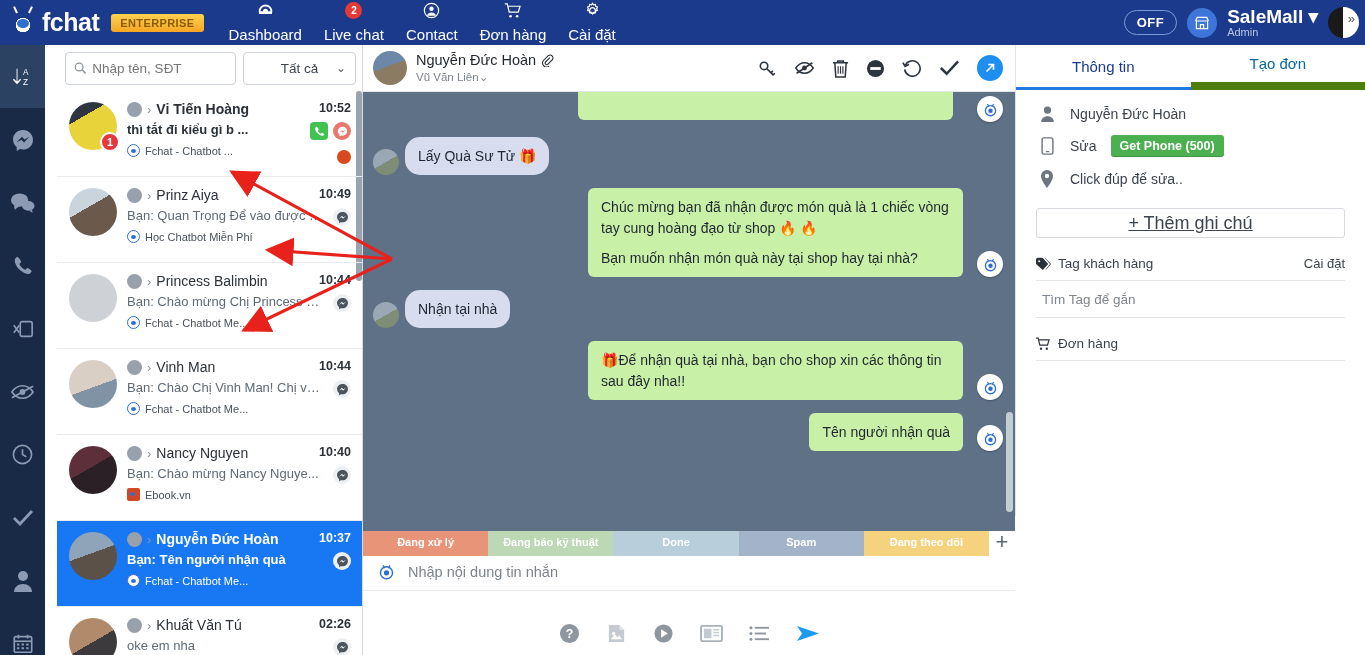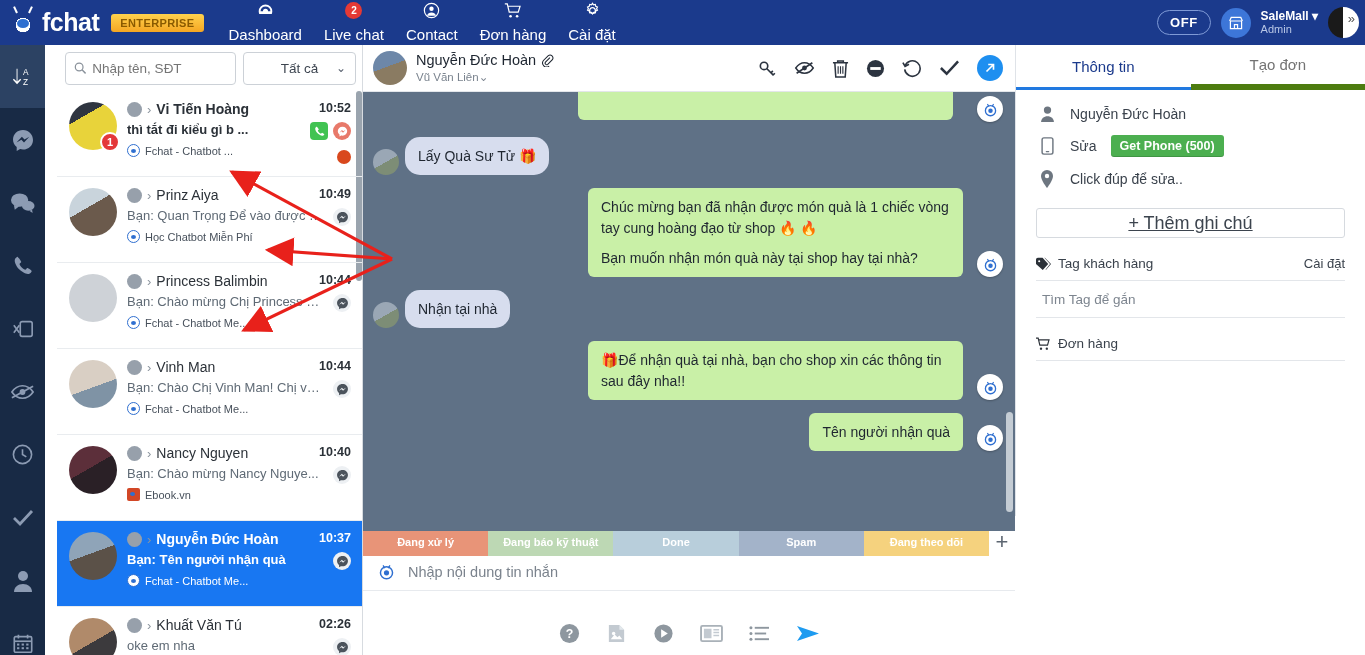--- a/index.html
+++ b/index.html
@@ -26,21 +26,21 @@
   .nav-item{ display:flex; align-items:center; gap:7px; font-size:15px; color:#fff;
              cursor:pointer; position:relative;flex-direction:column; }
   .nav-badge{ background:#e53935; color:#fff; font-size:10px; font-weight:700;
               width:17px; height:17px; border-radius:50%; display:flex;
               align-items:center; justify-content:center; }
   .nav-right{ margin-left:auto; display:flex; align-items:center; gap:10px; margin-right:6px;}
   .off-pill{ border:1px solid #7f9ad6; border-radius:16px; padding:4px 12px; font-size:13px;
              font-weight:700; letter-spacing:.5px; }
   .shop-ico{ width:30px; height:30px; border-radius:50%; background:#3d76d8;
              display:flex; align-items:center; justify-content:center; }
-  .shop-name{ font-size:12px; font-weight:700; line-height:1.05;text-align:right; }
+  .shop-name{ font-size:19px; font-weight:700; line-height:1.05;text-align:right; }
   .shop-role{ font-size:11px; color:#b7c6e6; }
   .avatar-tr{ width:31px; height:31px; border-radius:50%;
               background:linear-gradient(90deg,#1a1a1a 50%, #ffffff 50%); position:relative;}
   .avatar-tr:after{content:"»"; position:absolute; right:4px; top:4px; font-size:13px; color:#555;}
 
   
   .rail{ position:absolute; top:45px; left:0; width:45px; height:610px; background:#182a45; }
   .rail-item{ height:63px; display:flex; align-items:center; justify-content:center;
               color:#8c9bb3; cursor:pointer; }
   .rail-item.active{ background:#2c4263; color:#fff; }
@@ -132,21 +132,21 @@
   .comp-ph{ font-size:14.5px; color:#7b838d; }
   .comp-tools{ height:84px; display:flex; align-items:center; justify-content:center;
                gap:26px; color:#9aa2ab; }
   .comp-tools .ct{ cursor:pointer; display:flex; }
 
   
   .right{ position:absolute; top:45px; left:1015px; width:350px; height:471px;
           background:#fff; border-left:1px solid #dfe3e8; }
   .rtabs{ height:45px; display:flex; }
   .rtab{ flex:1; display:flex; align-items:center; justify-content:center; font-size:15px;
-         color:#737373; cursor:pointer; border-bottom:6px solid #4d7c0f;}
+         color:#0369a1; cursor:pointer; border-bottom:8px solid #4d7c0f;}
   .rtab.active{ color:#1b3a8c; border-bottom:3px solid #2179e0;}
   .rrow{ display:flex; align-items:center; gap:14px; padding:6px 18px 6px 22px; font-size:14px;
          color:#3a424c; min-height:31px;}
   .rrow .ic{ width:18px; display:flex; justify-content:center; color:#6d7680;}
   .getphone{ background:#4caf50; color:#fff; font-size:12.5px; font-weight:700;
              padding:4px 9px; border-radius:3px; cursor:pointer;
              box-shadow:inset 0 -1px 0 rgba(0,0,0,.15);}
   .addnote{ margin:14px 20px 0 20px; height:30px; border:1px solid #d6dadf; border-radius:3px;
             display:flex; align-items:center; justify-content:center; font-size:18px;
             color:#3c444e; cursor:pointer;text-decoration:underline;}

